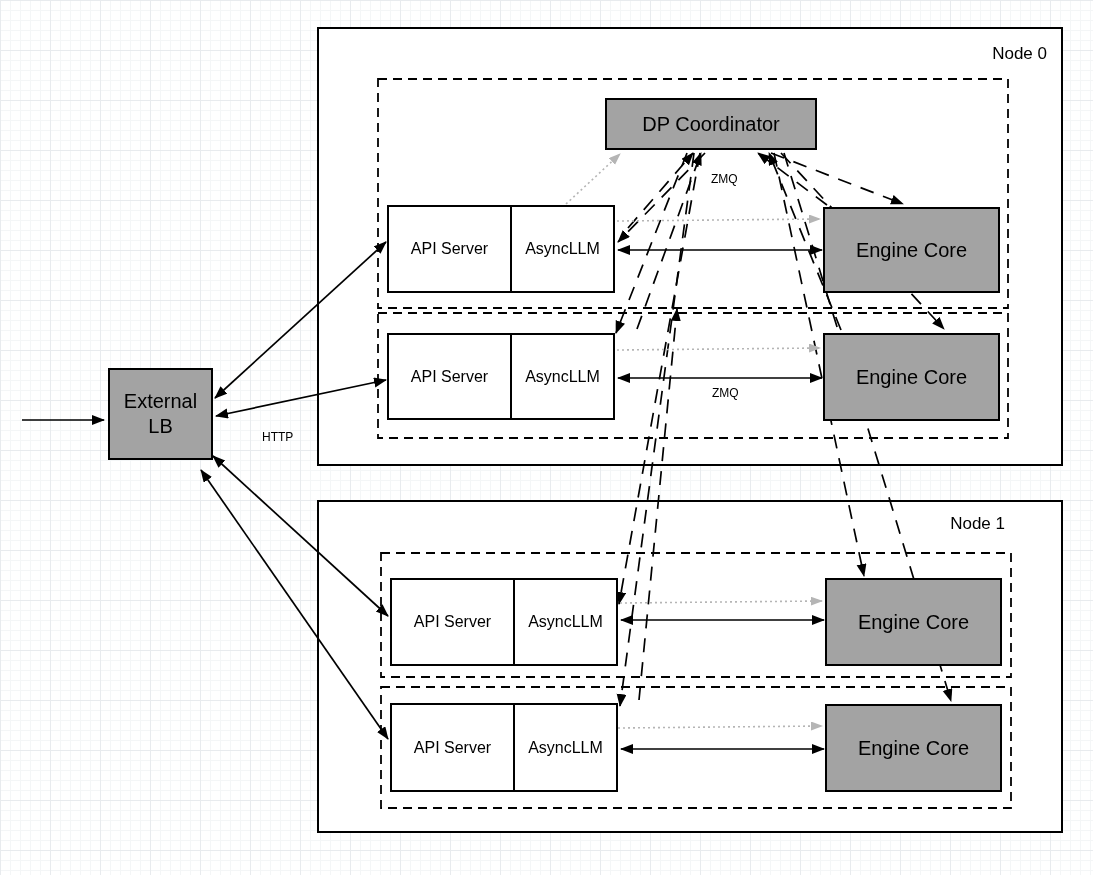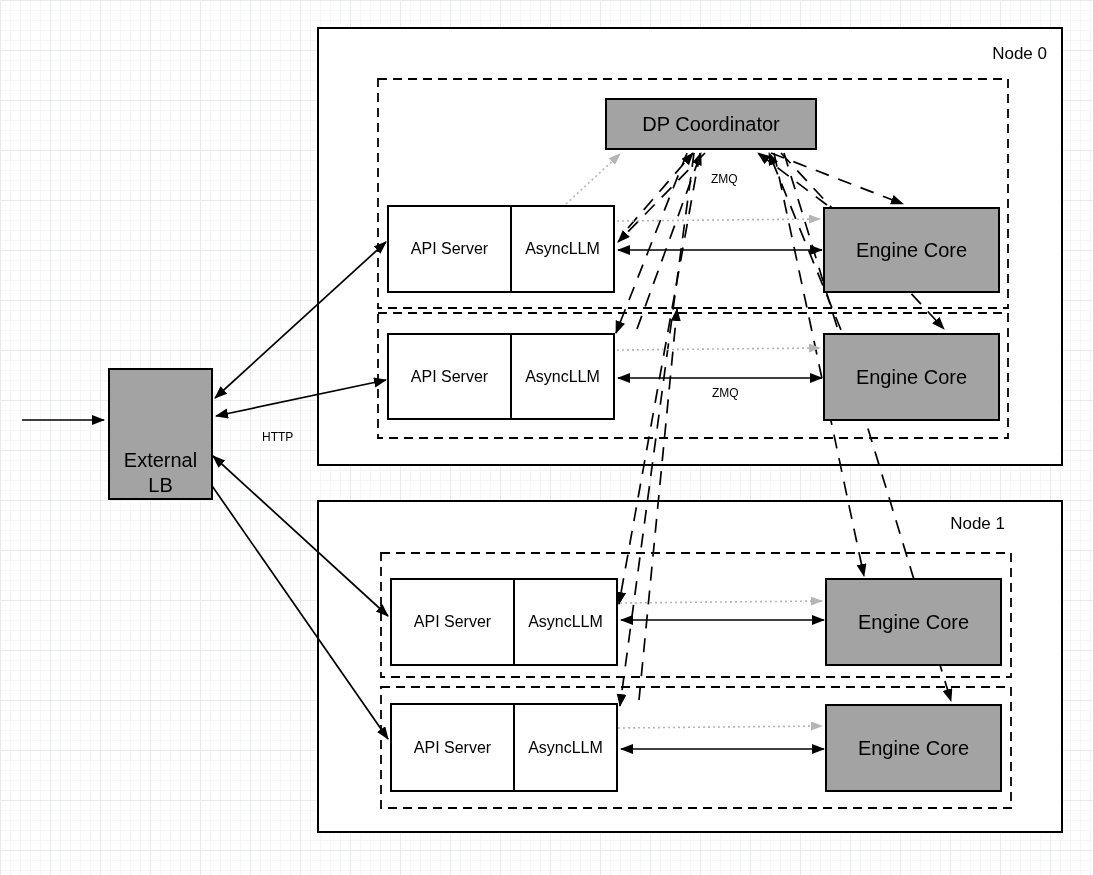--- a/index.html
+++ b/index.html
@@ -88,21 +88,21 @@
     <line x1="618" y1="250" x2="822" y2="250" marker-start="url(#abs)" marker-end="url(#ab)"></line>
     <line x1="618" y1="378" x2="822" y2="378" marker-start="url(#abs)" marker-end="url(#ab)"></line>
     <line x1="621" y1="620" x2="824" y2="620" marker-start="url(#abs)" marker-end="url(#ab)"></line>
     <line x1="621" y1="749" x2="824" y2="749" marker-start="url(#abs)" marker-end="url(#ab)"></line>
   </g>
 </svg>
 
 <div class="nodelabel" style="left:955px;top:44px;width:92px;">Node 0</div>
 <div class="nodelabel" style="left:913px;top:514px;width:92px;">Node 1</div>
 
-<div class="box" style="left:108px;top:368px;width:105px;height:132px;align-items:flex-end;">
+<div class="box" style="left:108px;top:368px;width:105px;height:92px;">
   <div>
     <div>External</div>
     <div>LB</div>
   </div>
 </div>
 
 <div class="box" style="left:605px;top:98px;width:212px;height:52px;">
   <span>DP Coordinator</span>
 </div>
 

